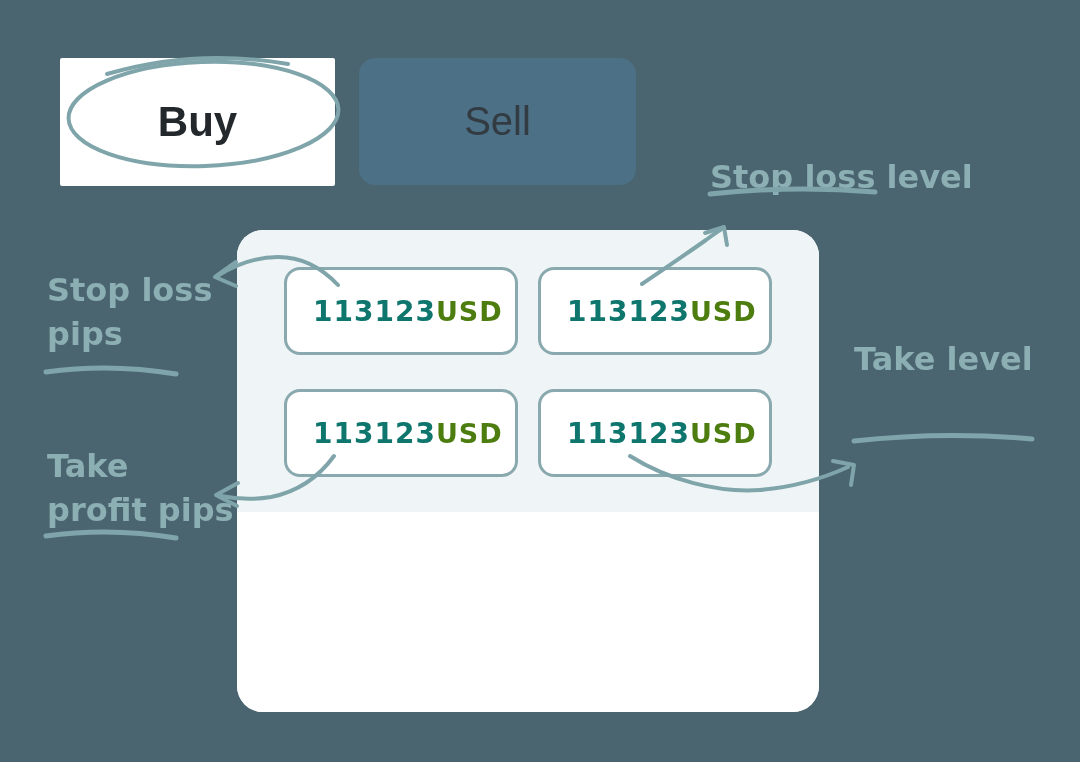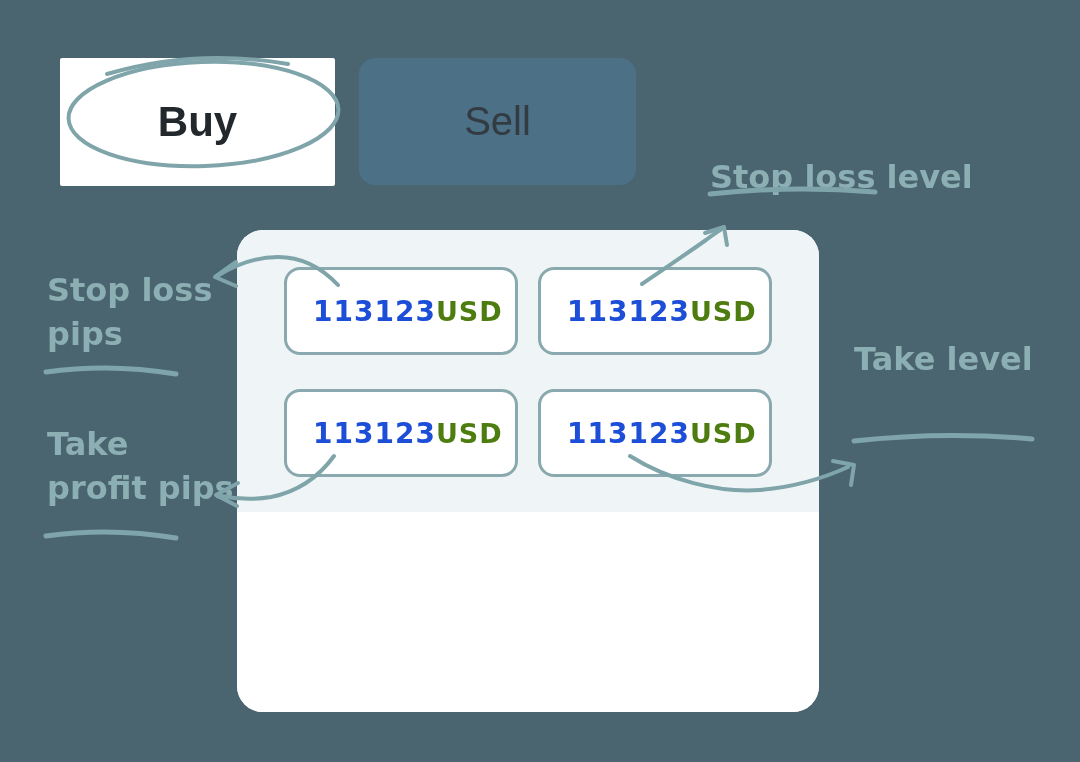--- a/index.html
+++ b/index.html
@@ -36,41 +36,41 @@
     background:#ffffff;border-radius:0 0 26px 26px;
   }
   .field{
     position:absolute;width:234px;height:88px;background:#ffffff;
     border:3px solid #8aa9ae;border-radius:16px;box-sizing:border-box;
     display:flex;align-items:center;justify-content:space-between;
     padding:0 28px 0 26px;cursor:text;
   }
   .field .val{
     font-family:"DejaVu Sans","Liberation Sans",sans-serif;
-    font-weight:bold;font-size:28px;color:#1d4ed8;letter-spacing:1px;
+    font-weight:bold;font-size:28px;color:#0f766e;letter-spacing:1px;
   }
   .field .cur{
     font-family:"DejaVu Sans","Liberation Sans",sans-serif;
     font-weight:bold;font-size:27px;color:#4d7c0f;letter-spacing:1px;
   }
   .f1{left:47px;top:37px;}
   .f2{left:301px;top:37px;}
   .f3{left:47px;top:159px;}
   .f4{left:301px;top:159px;}
   
   .ann{
     position:absolute;color:#8cafb4;font-weight:bold;font-size:32px;
     line-height:44px;font-family:"DejaVu Sans","Liberation Sans",sans-serif;
     white-space:nowrap;
   }
   .ann span{display:block;}
   .ann-sll{left:710px;top:133px;margin-top:22px;}
   .ann-slp{left:47px;top:268px;}
   .ann-tpl{left:854px;top:337px;}
-  .ann-tpp{left:47px;top:422px;}
+  .ann-tpp{left:47px;top:444px;}
   
   .overlay{
     position:absolute;left:0;top:0;width:1080px;height:762px;
     pointer-events:none;z-index:5;
   }
   .overlay path,.overlay ellipse{
     fill:none;stroke:#7fa5ab;stroke-linecap:round;stroke-linejoin:round;
   }
   .stroke-4{stroke-width:4px;}
   .stroke-5{stroke-width:5px;}

